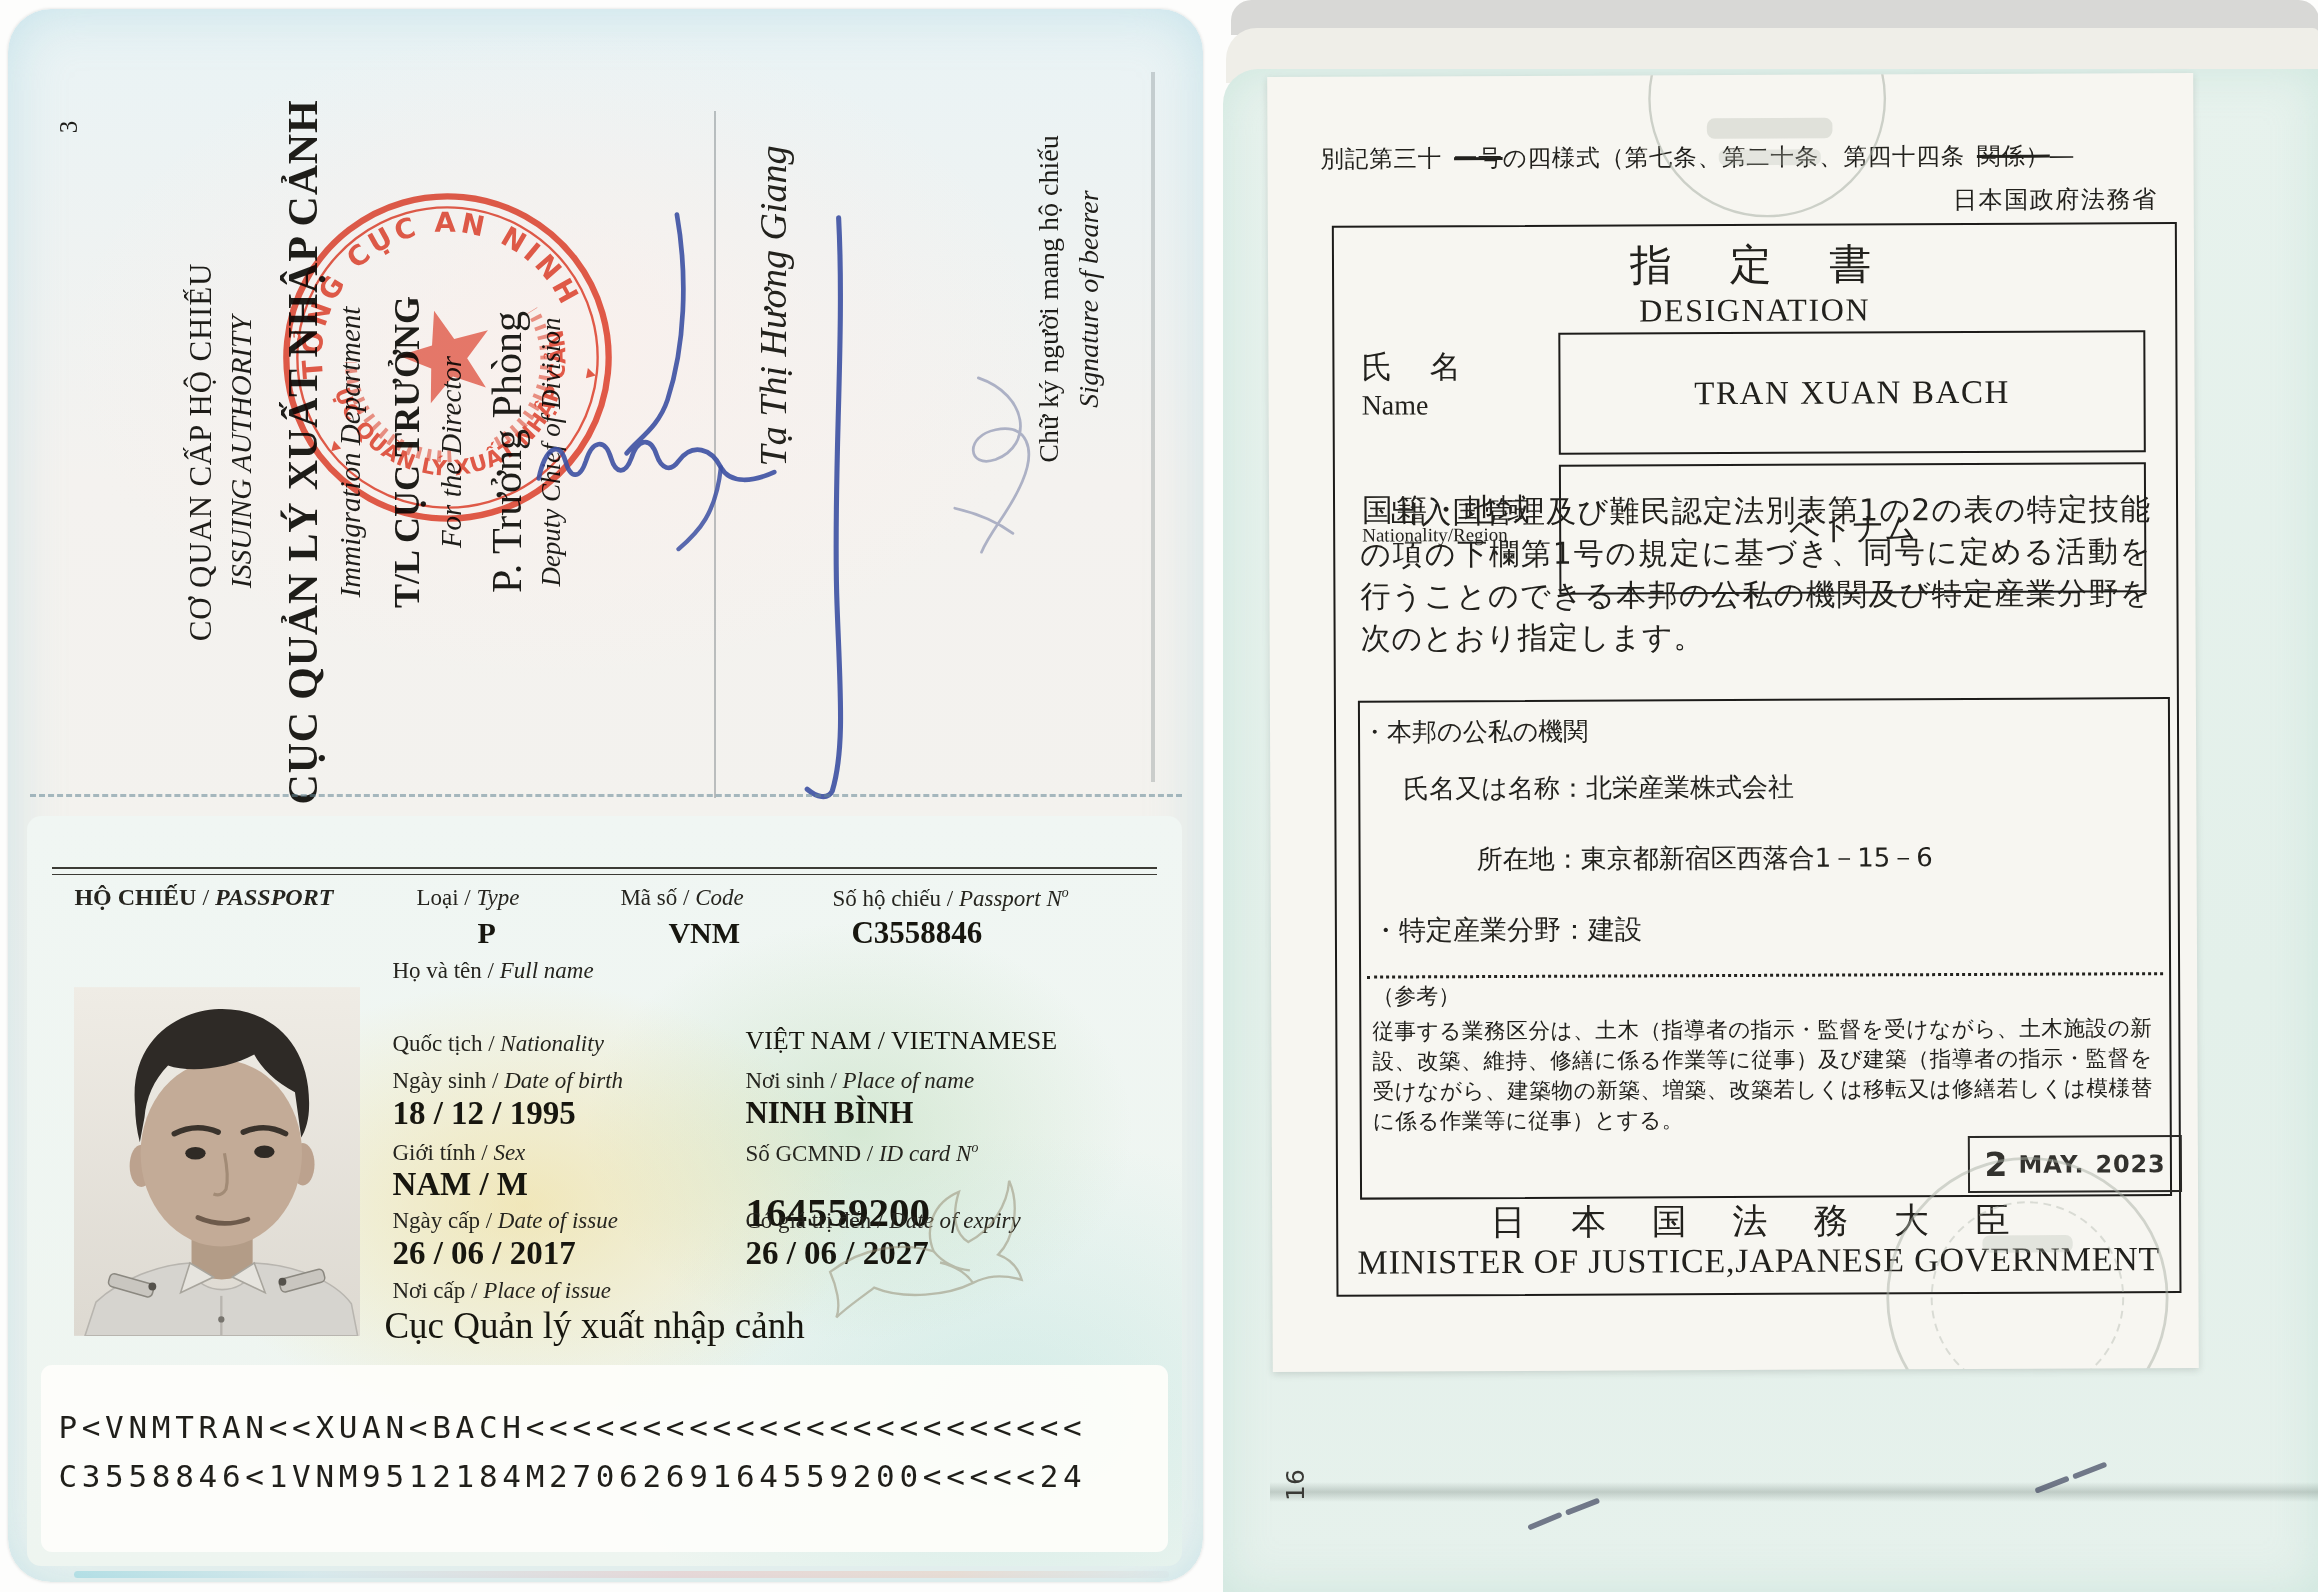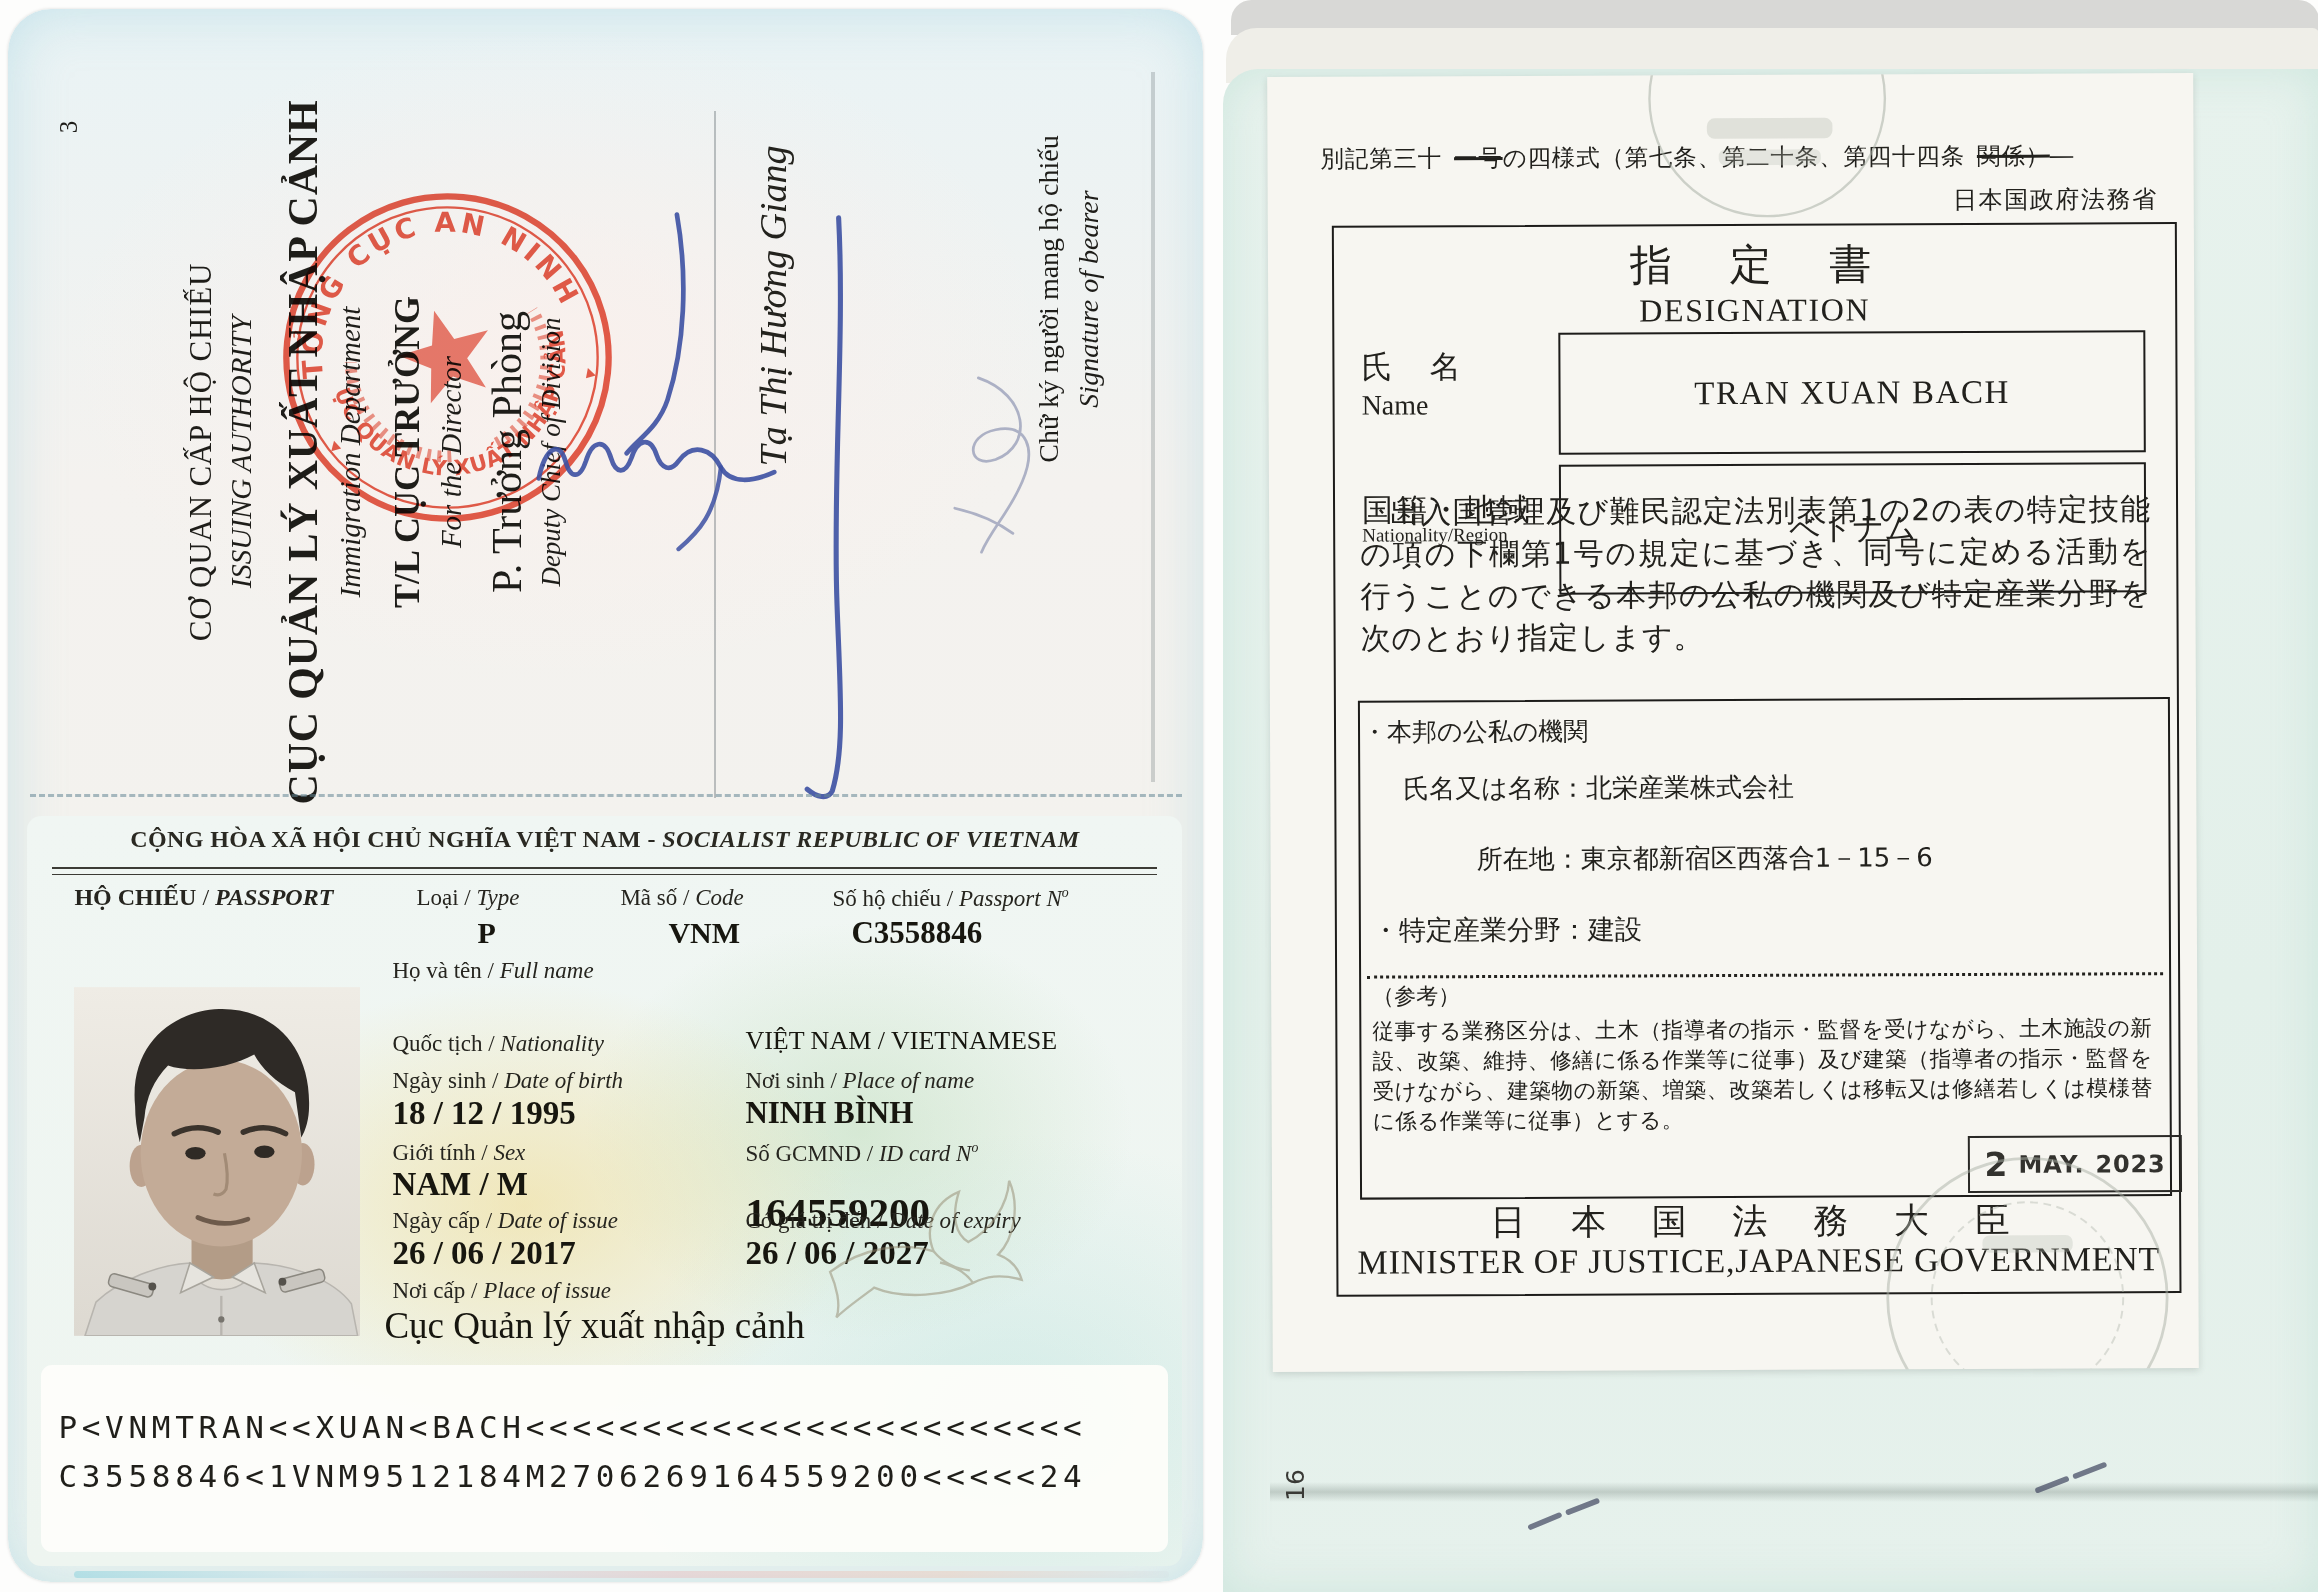--- a/index.html
+++ b/index.html
@@ -145,23 +145,20 @@
         <path d="M 1236 470 C 1300 492 1306 556 1258 574 C 1222 586 1218 544 1258 536
                  C 1298 528 1310 560 1292 602 C 1276 640 1252 664 1240 692
                  M 1206 636 C 1232 642 1258 652 1280 668" stroke="#7d86a8" stroke-width="3.5" opacity=".6"></path>
       </g>
     </svg>
 
     <div class="perforation"></div>
 
     <div class="lp-data">
 
-      <div class="dp-header">
-        <span class="b">CỘNG HÒA XÃ HỘI CHỦ NGHĨA VIỆT NAM</span><span class="b"> - </span><span class="i">SOCIALIST REPUBLIC OF VIETNAM</span>
-      </div>
       <div class="dp-rule"></div>
 
       <div class="f-label" style="left:47px;top:68px;font-size:24px;">
         <span style="font-weight:bold;">HỘ CHIẾU</span><span> / </span><span class="en" style="font-weight:bold;">PASSPORT</span>
       </div>
       <div class="f-label" style="left:389px;top:69px;">
         <span>Loại</span><span> / </span><span class="en">Type</span>
       </div>
       <div class="f-label" style="left:593px;top:69px;">
         <span>Mã số</span><span> / </span><span class="en">Code</span>

